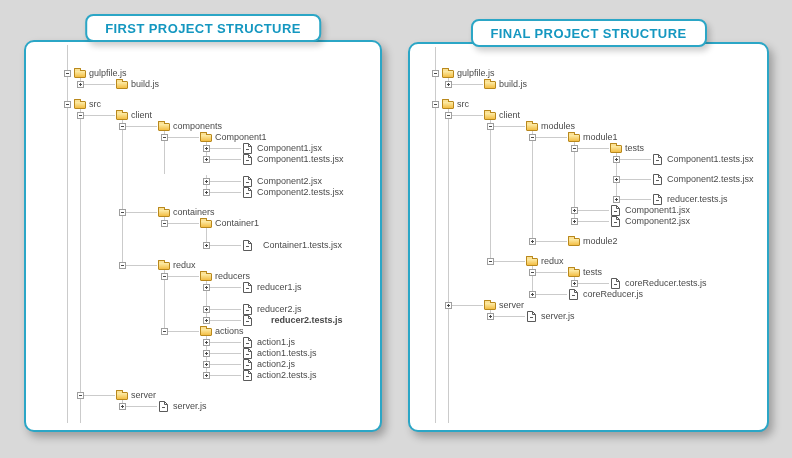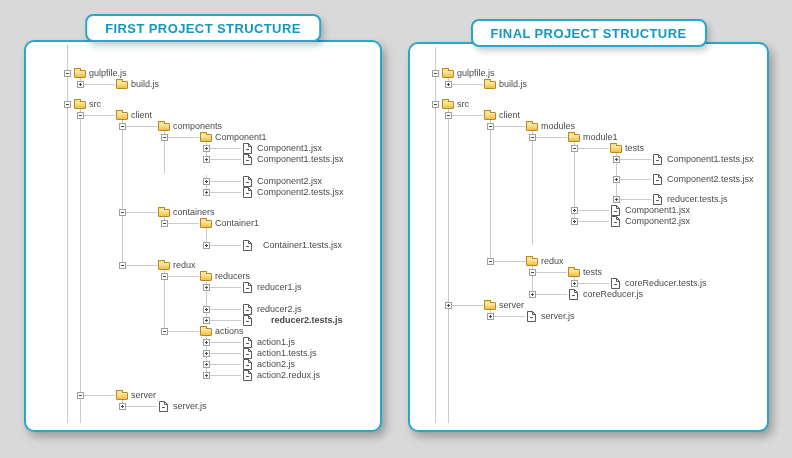--- a/index.html
+++ b/index.html
@@ -244,21 +244,21 @@
         <span class="label" style="left: 231px;">action2.js</span>
       </div>
       <div class="row" style="top: 328px;">
         <span class="hline" style="left: 184px; width: 31px;"></span>
         <span class="ebox plus" style="left: 177px;"></span>
         <span class="file-ic" style="left: 217px;"><svg width="9" height="11" viewBox="0 0 9 11" xmlns="http://www.w3.org/2000/svg">
             <path d="M0.5 0.5 h5 l3 3 v7 h-8 z" fill="#ffffff" stroke="#5a5a5a" stroke-width="1"></path>
             <path d="M5.5 0.5 v3 h3" fill="none" stroke="#5a5a5a" stroke-width="1"></path>
             <path d="M3 6.5 h3" stroke="#5a5a5a" stroke-width="1"></path>
           </svg></span>
-        <span class="label" style="left: 231px;">action2.redux.js</span>
+        <span class="label" style="left: 231px;">action2.tests.js</span>
       </div>
       <div class="row" style="top: 348px;">
         <span class="hline" style="left: 58px; width: 31px;"></span>
         <span class="ebox minus" style="left: 51px;"></span>
         <span class="folder-ic" style="left: 90px;"></span>
         <span class="label" style="left: 105px;">server</span>
       </div>
       <div class="row" style="top: 359px;">
         <span class="hline" style="left: 100px; width: 31px;"></span>
         <span class="ebox plus" style="left: 93px;"></span>
@@ -370,20 +370,26 @@
       <div class="row" style="top: 172px;">
         <span class="hline" style="left: 168px; width: 31px;"></span>
         <span class="ebox plus" style="left: 161px;"></span>
         <span class="file-ic" style="left: 201px;"><svg width="9" height="11" viewBox="0 0 9 11" xmlns="http://www.w3.org/2000/svg">
             <path d="M0.5 0.5 h5 l3 3 v7 h-8 z" fill="#ffffff" stroke="#5a5a5a" stroke-width="1"></path>
             <path d="M5.5 0.5 v3 h3" fill="none" stroke="#5a5a5a" stroke-width="1"></path>
             <path d="M3 6.5 h3" stroke="#5a5a5a" stroke-width="1"></path>
           </svg></span>
         <span class="label" style="left: 215px;">Component2.jsx</span>
       </div>
+      <div class="row" style="top: 192px;">
+        <span class="hline" style="left: 126px; width: 31px;"></span>
+        <span class="ebox plus" style="left: 119px;"></span>
+        <span class="folder-ic" style="left: 158px;"></span>
+        <span class="label" style="left: 173px;">module2</span>
+      </div>
       <div class="row" style="top: 212px;">
         <span class="hline" style="left: 84px; width: 31px;"></span>
         <span class="ebox minus" style="left: 77px;"></span>
         <span class="folder-ic" style="left: 116px;"></span>
         <span class="label" style="left: 131px;">redux</span>
       </div>
       <div class="row" style="top: 223px;">
         <span class="hline" style="left: 126px; width: 31px;"></span>
         <span class="ebox minus" style="left: 119px;"></span>
         <span class="folder-ic" style="left: 158px;"></span>

